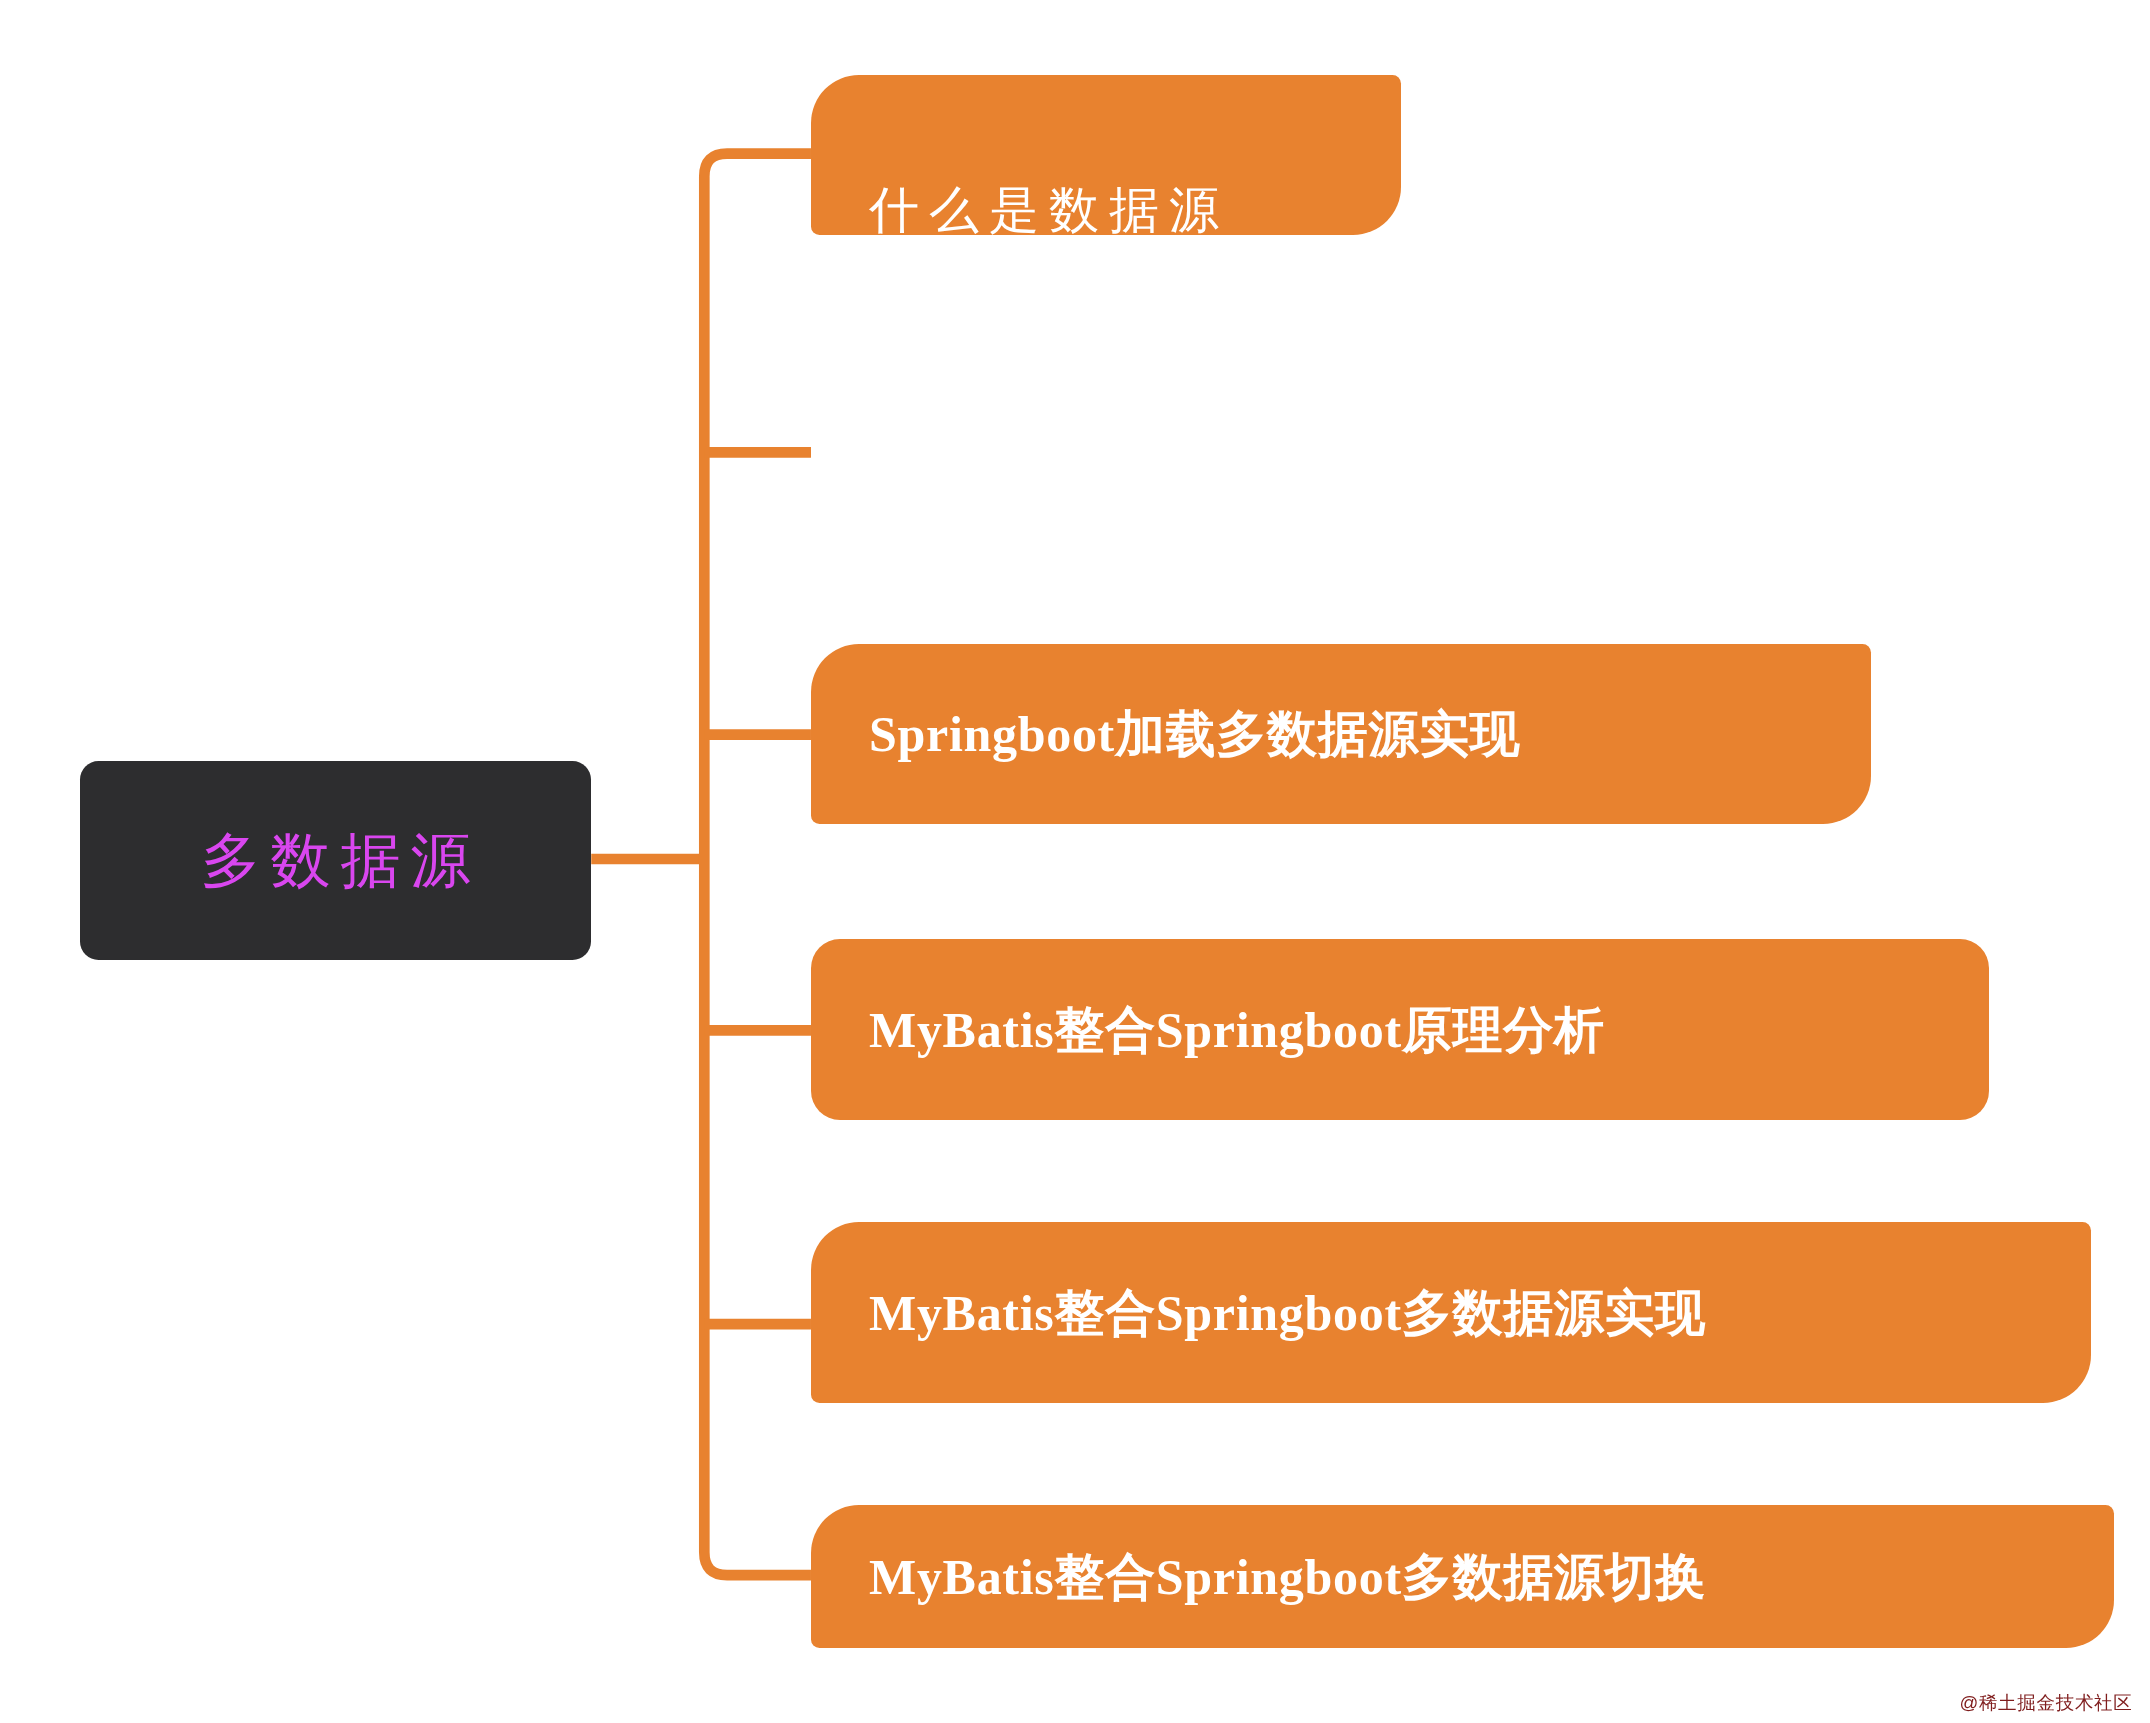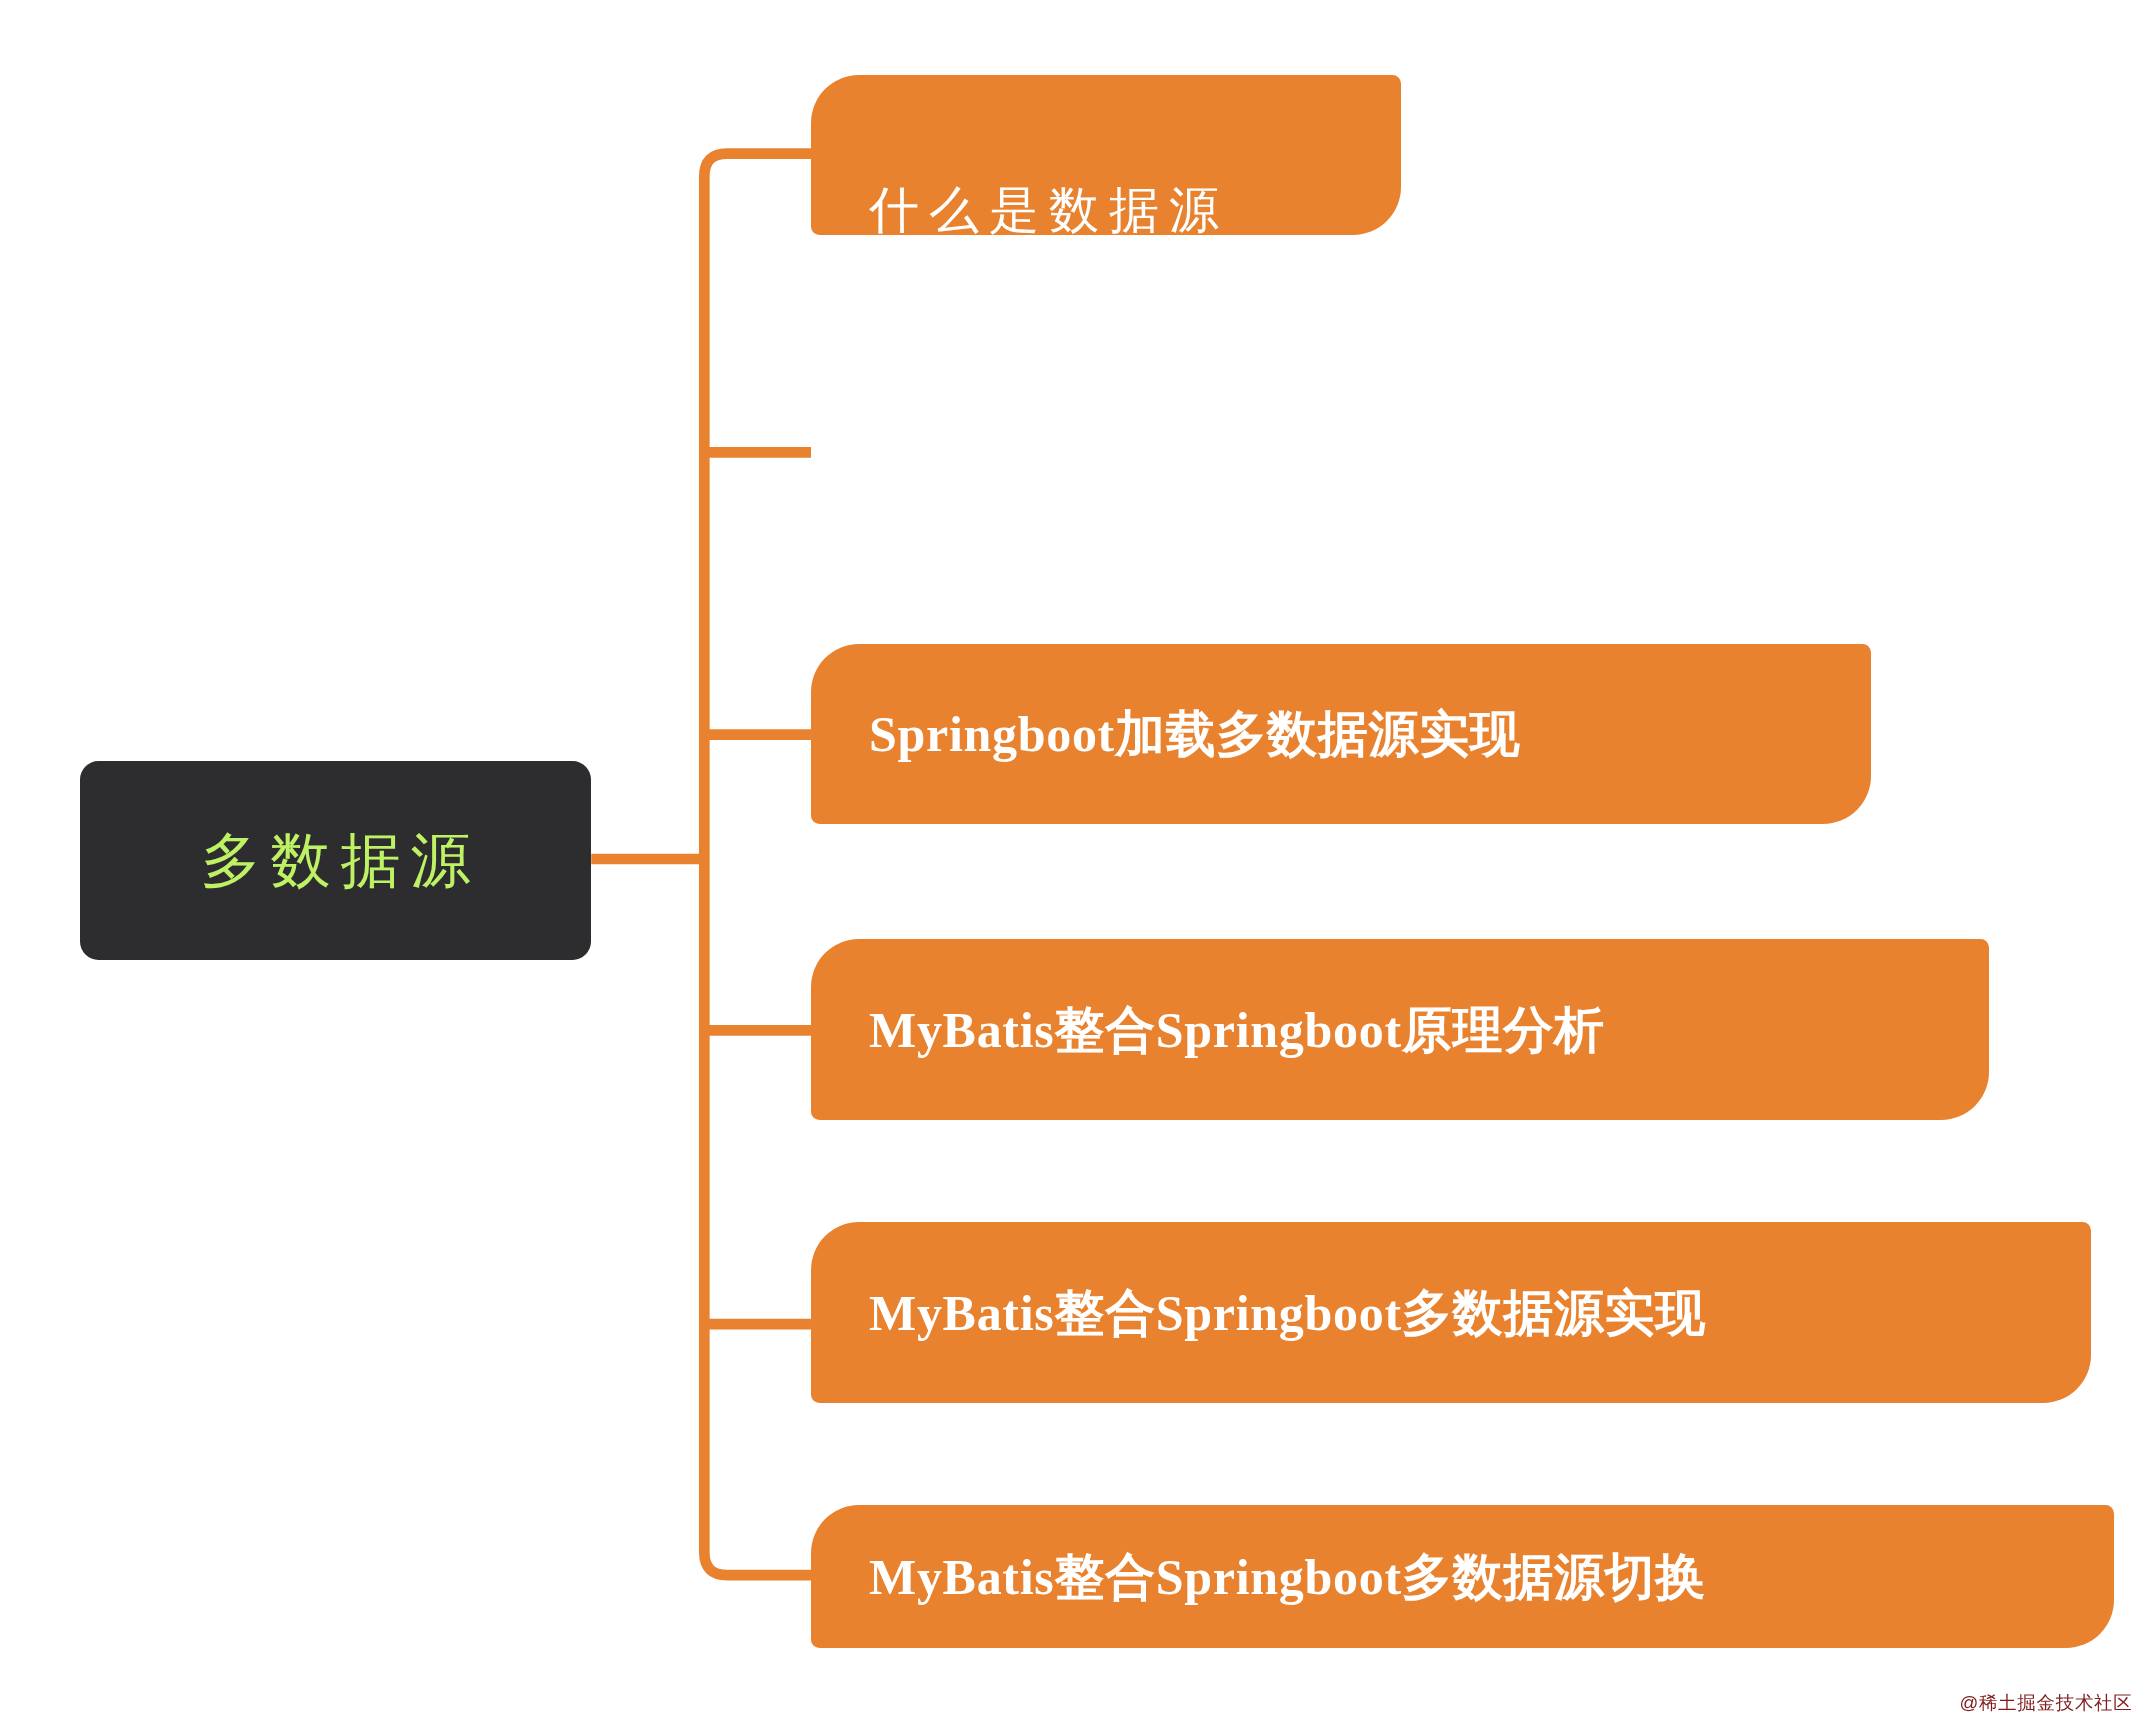--- a/index.html
+++ b/index.html
@@ -35,21 +35,21 @@
     width: 511px;
     height: 199px;
     background: #2d2d2f;
     border-radius: 18.5px;
     display: flex;
     align-items: center;
     justify-content: center;
     box-sizing: border-box;
   }
   .root-label {
-    color: #bef264;
+    color: #d946ef;
     font-size: 60px;
     letter-spacing: 10px;
     text-indent: 10px;
     font-family: "Liberation Serif", "DejaVu Serif", serif;
     line-height: 1;
     white-space: nowrap;
   }
 
   
   .branch-node {
@@ -113,21 +113,21 @@
 
   <div class="branch-node" style="left:811px; top:75px; width:590px; height:160px;align-items:flex-end;">
     <span class="branch-label" style="font-weight:normal; letter-spacing:10px;">什么是数据源</span>
   </div>
 
 
   <div class="branch-node" style="left:811px; top:644px; width:1060px; height:180px;">
     <span class="branch-label">Springboot加载多数据源实现</span>
   </div>
 
-  <div class="branch-node" style="left:811px; top:939px; width:1178px; height:181px;">
+  <div class="branch-node" style="left:811px; top:939px; width:1178px; height:181px;border-radius:29px;">
     <span class="branch-label">MyBatis整合Springboot原理分析</span>
   </div>
 
   <div class="branch-node" style="left:811px; top:1222px; width:1280px; height:181px;">
     <span class="branch-label">MyBatis整合Springboot多数据源实现</span>
   </div>
 
   <div class="branch-node" style="left:811px; top:1505px; width:1303px; height:143px;">
     <span class="branch-label">MyBatis整合Springboot多数据源切换</span>
   </div>

